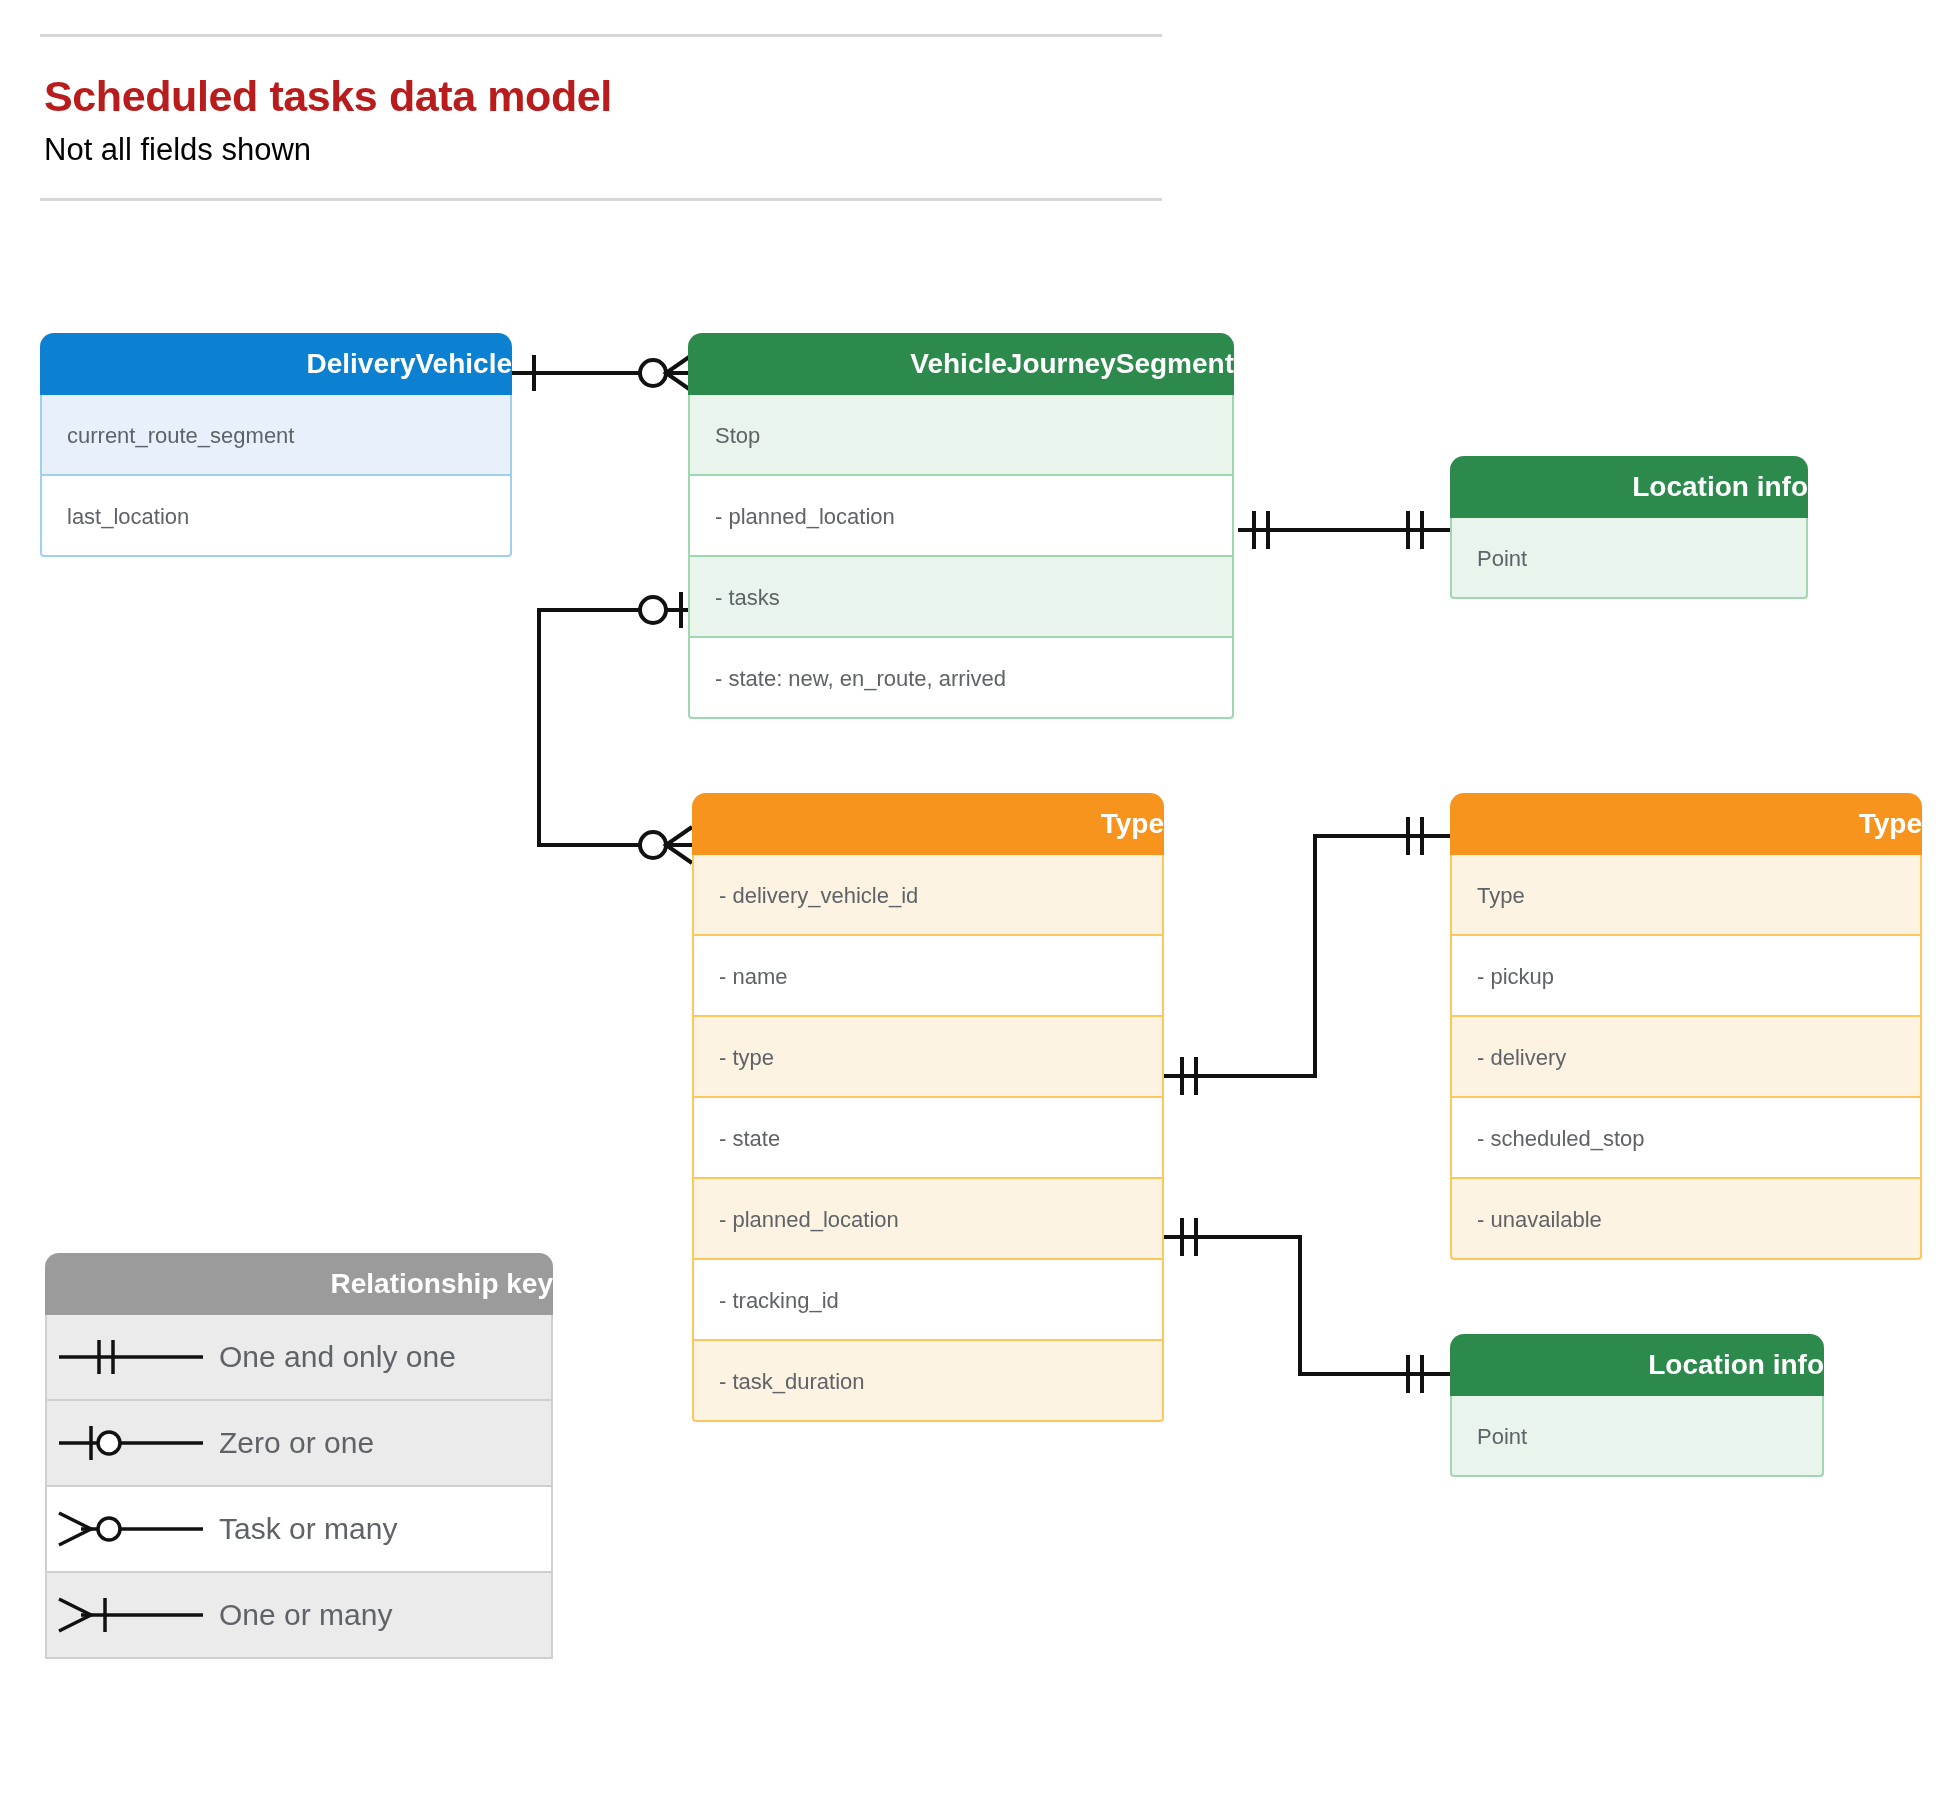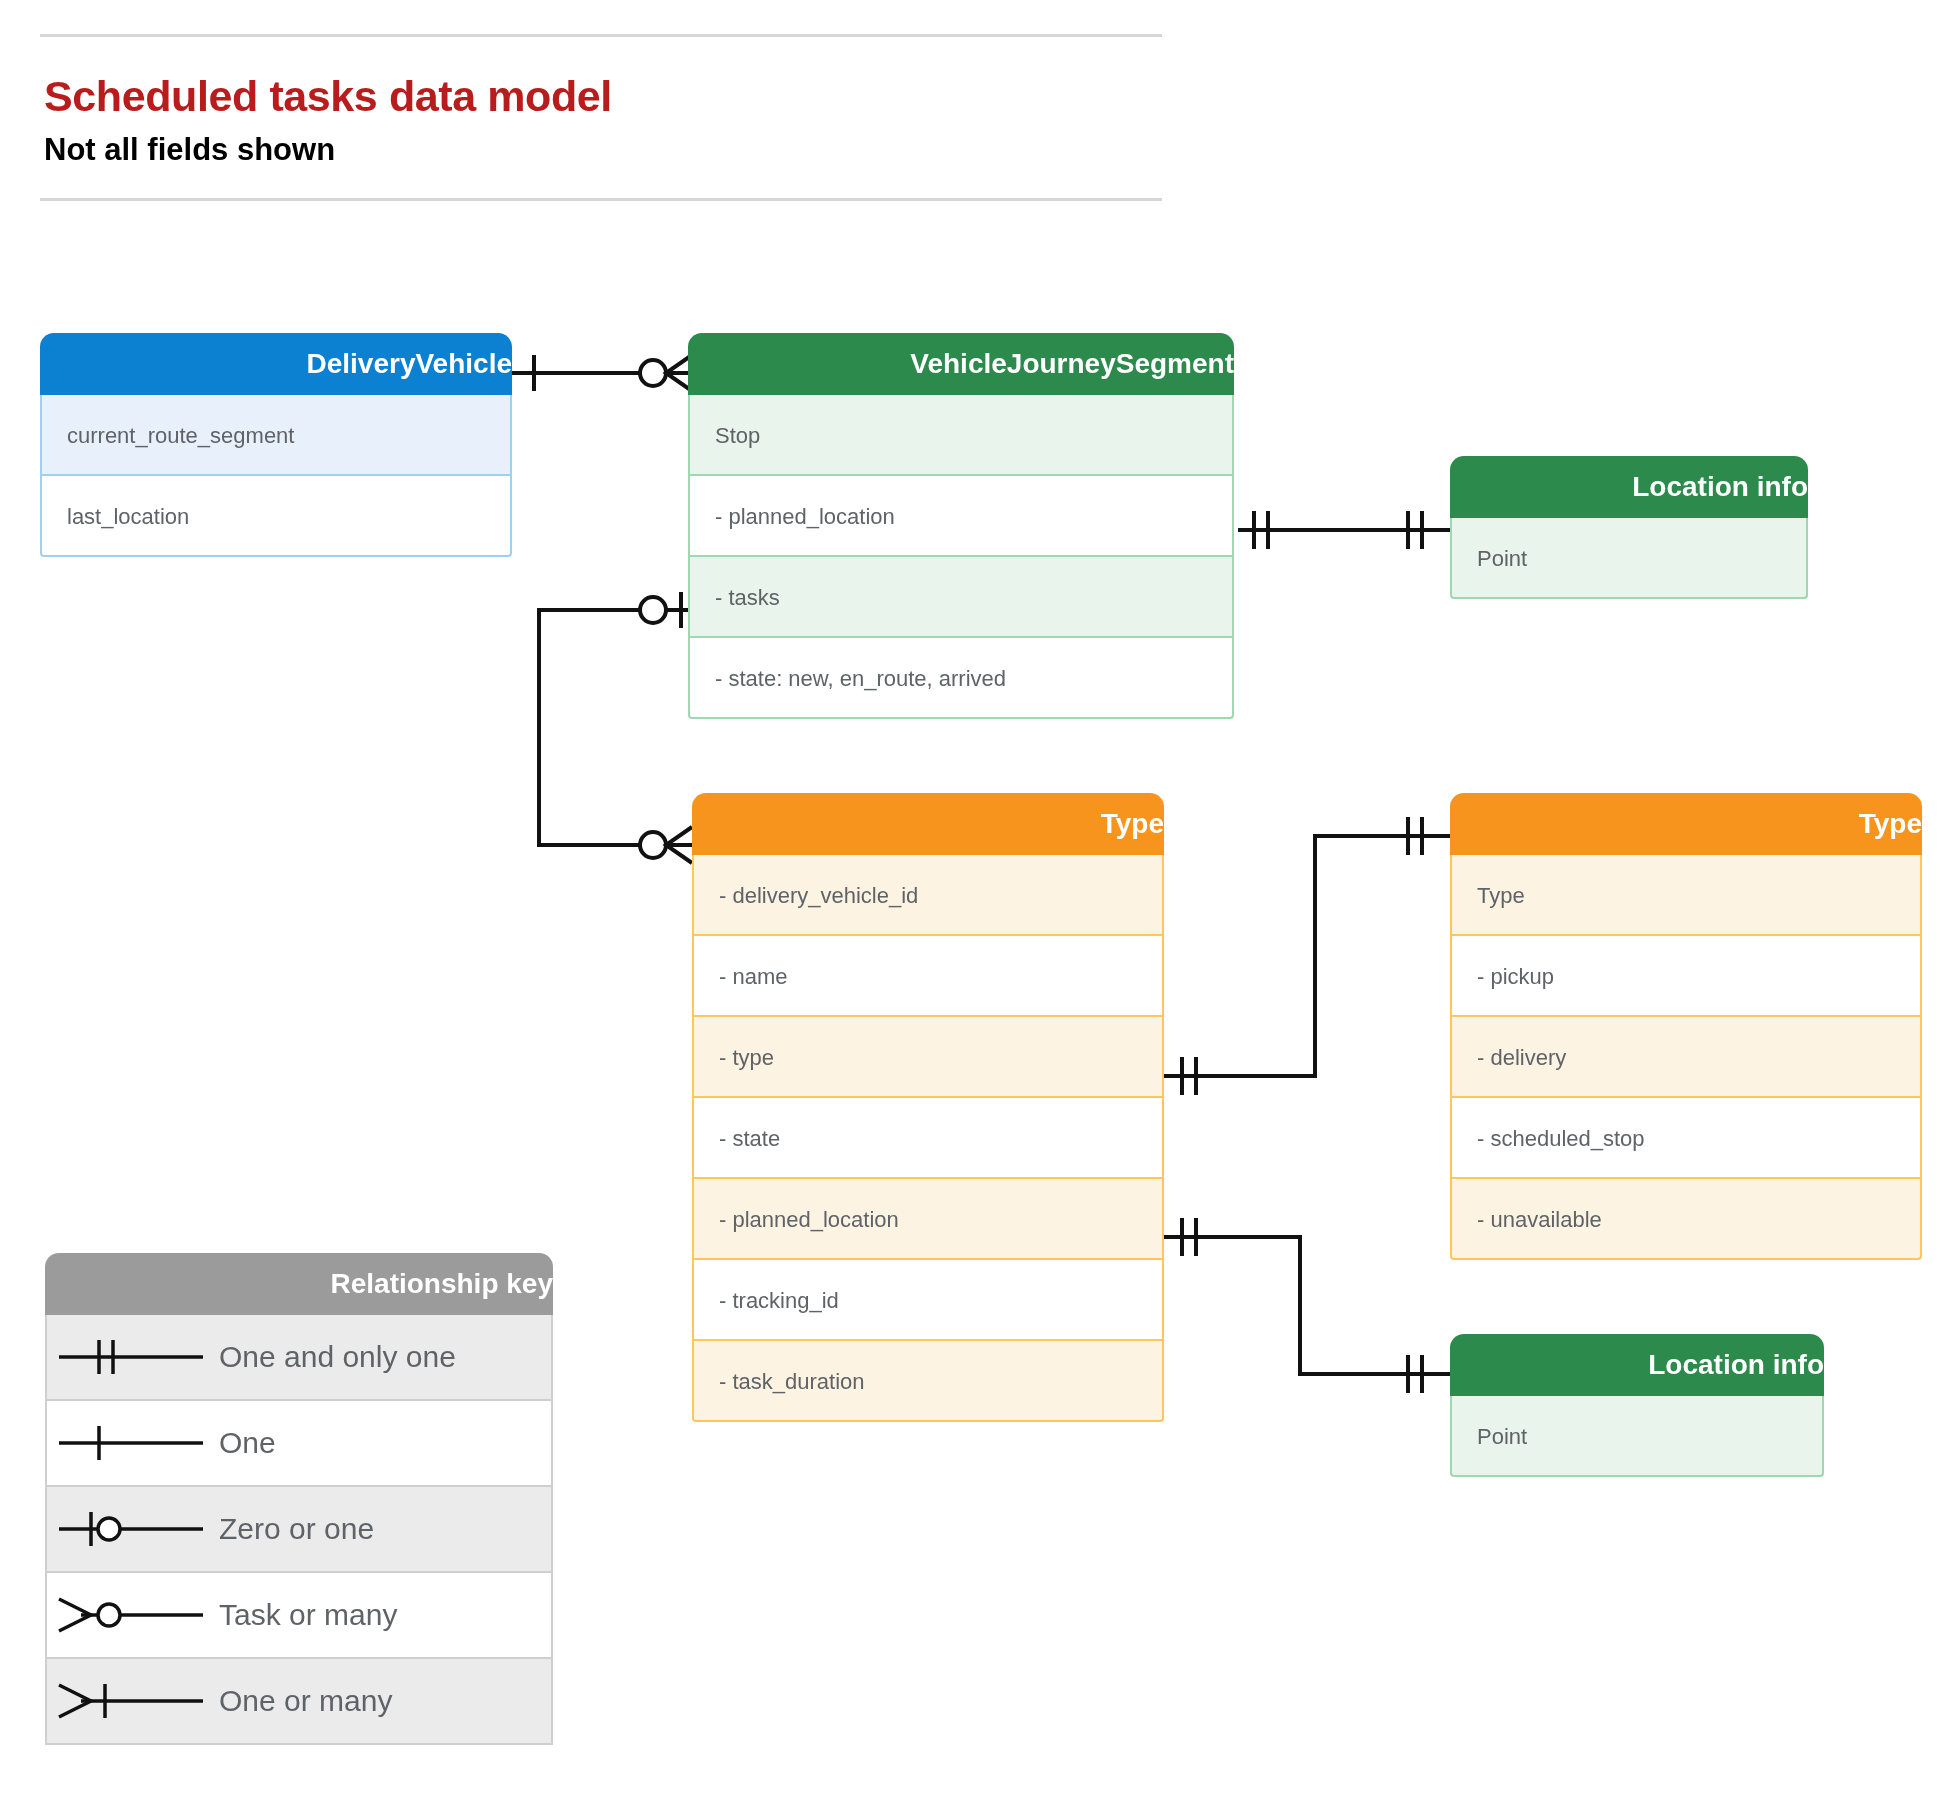--- a/index.html
+++ b/index.html
@@ -38,21 +38,21 @@
     font-weight: bold;
     color: #b91c1c;
     letter-spacing: -0.4px;
     white-space: nowrap;
   }
   #page-subtitle {
     position: absolute;
     left: 44px;
     top: 132px;
     font-size: 31px;
-    font-weight: bold;
+    font-weight: normal;
     color: #000000;
     white-space: nowrap;
   }
 
   
   .entity {
     position: absolute;
     box-sizing: border-box;
   }
   .entity-header {
@@ -280,29 +280,20 @@
       <div class="key-glyph">
         <svg width="150" height="46" viewBox="0 0 150 46">
           <line x1="2" y1="23" x2="146" y2="23" stroke="#111" stroke-width="3.5"></line>
           <line x1="42" y1="6" x2="42" y2="40" stroke="#111" stroke-width="3.5"></line>
           <line x1="56" y1="6" x2="56" y2="40" stroke="#111" stroke-width="3.5"></line>
         </svg>
       </div>
       <div class="key-label">One and only one</div>
     </div>
 
-    <div class="key-row plain">
-      <div class="key-glyph">
-        <svg width="150" height="46" viewBox="0 0 150 46">
-          <line x1="2" y1="23" x2="146" y2="23" stroke="#111" stroke-width="3.5"></line>
-          <line x1="42" y1="6" x2="42" y2="40" stroke="#111" stroke-width="3.5"></line>
-        </svg>
-      </div>
-      <div class="key-label">One</div>
-    </div>
 
     <div class="key-row alt">
       <div class="key-glyph">
         <svg width="150" height="46" viewBox="0 0 150 46">
           <line x1="2" y1="23" x2="146" y2="23" stroke="#111" stroke-width="3.5"></line>
           <line x1="34" y1="6" x2="34" y2="40" stroke="#111" stroke-width="3.5"></line>
           <circle cx="52" cy="23" r="11" fill="#fff" stroke="#111" stroke-width="3.5"></circle>
         </svg>
       </div>
       <div class="key-label">Zero or one</div>

